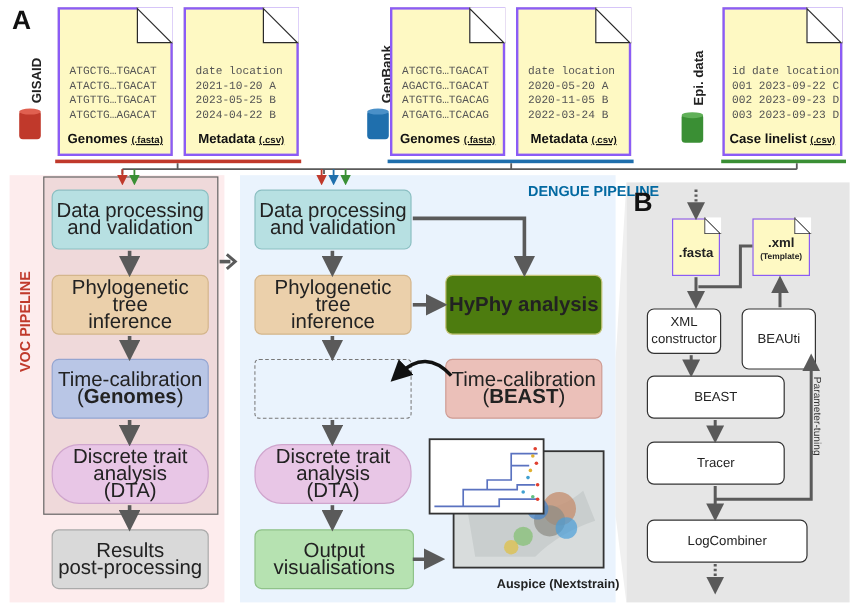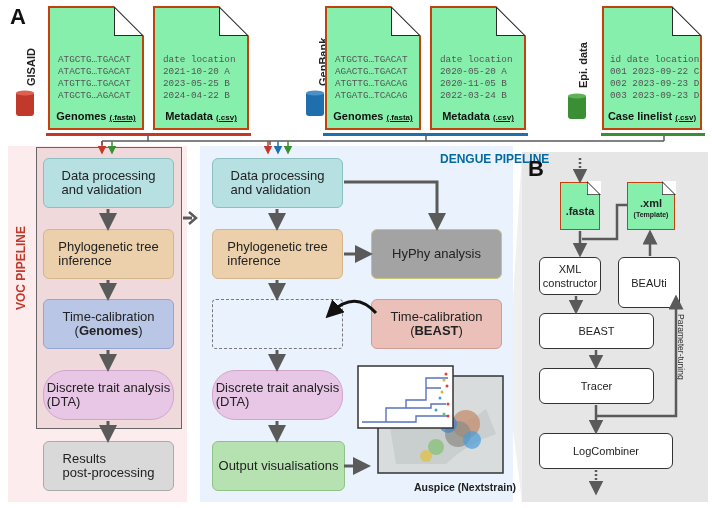--- a/index.html
+++ b/index.html
@@ -2,43 +2,43 @@
 <html><head>
 <meta charset="utf-8">
 <style>
   * { box-sizing: border-box; margin: 0; padding: 0; }
   body { width: 712px; height: 508px; background: #ffffff; position: relative; overflow: hidden;
          font-family: "Liberation Sans", sans-serif; color: #222; }
   .abs { position: absolute; }
   .panel-letter { font-weight: bold; font-size: 22px; color: #111; }
 
   
-  .doc { position: absolute; background: #86efac; border: 2px solid #c2410c; }
+  .doc { position: absolute; background: #fef9c3; border: 2px solid #8b5cf6; }
   .doc .fold { position: absolute; top: -2px; right: -2px; width: 30px; height: 30px; }
   .doc .lines { position: absolute; left: 8px; top: 46px; font-family: "Liberation Mono", monospace; font-size: 9.3px; line-height: 12px; color: #555; white-space: pre; }
   .doc .caption { position: absolute; left: 0; right: 0; bottom: 6px; text-align: center; font-size: 11px; font-weight: bold; color: #111; }
   .doc .caption .ext { font-size: 8px; font-weight: bold; text-decoration: underline; }
 
   .src-label { position: absolute; font-weight: bold; font-size: 11px; color: #222; transform: rotate(-90deg); transform-origin: left top; white-space: nowrap; }
 
   .colorbar { position: absolute; height: 3px; }
 
   
   .voc-bg { position: absolute; left: 8px; top: 146px; width: 179px; height: 356px; background: #fdeced; }
   .voc-inner { position: absolute; left: 36px; top: 147px; width: 146px; height: 282px; background: #efd9da; border: 1.5px solid #666; }
   .dengue-bg { position: absolute; left: 200px; top: 146px; width: 313px; height: 356px; background: #eaf3fd; }
   .b-bg { position: absolute; left: 522px; top: 152px; width: 186px; height: 350px; background: #e6e6e6; }
 
-  .box { position: absolute; border-radius: 6px; border: 1px solid; display: flex; align-items: center; justify-content: center; text-align: left; font-size: 13px; line-height: 14px; color: #222; }
+  .box { position: absolute; border-radius: 6px; border: 1px solid; display: flex; align-items: center; justify-content: center; text-align: center; font-size: 17px; line-height: 14px; color: #222; }
   .teal { background: #b7e0e2; border-color: #8bbfc2; }
   .tan { background: #ebd0ab; border-color: #d4b68c; }
   .blue { background: #b9c6e6; border-color: #94a5d1; }
   .pink { background: #e8c6e6; border-color: #cfa5cd; border-radius: 23px; }
   .grey { background: #d9d9d9; border-color: #aaa; }
-  .yellow { background: #a3a3a3; border-color: #c6c57a; }
+  .yellow { background: #4d7c0f; border-color: #c6c57a; font-weight: bold; }
   .salmon { background: #ebc0b9; border-color: #cf9c94; }
   .green { background: #b6e2b1; border-color: #8fc289; }
   .dashed { position: absolute; border: 1.5px dashed #777; border-radius: 4px; }
   .wbox { position: absolute; background: #fff; border: 1.2px solid #333; border-radius: 6px; display: flex; align-items: center; justify-content: center; text-align: center; font-size: 11px; line-height: 14px; color: #222; }
 
   .pipe-title { position: absolute; font-weight: bold; font-size: 12px; }
   svg.overlay { position: absolute; left: 0; top: 0; }
   .auspice-cap { position: absolute; font-weight: bold; font-size: 10.5px; color: #222; }
 </style>
 </head>

